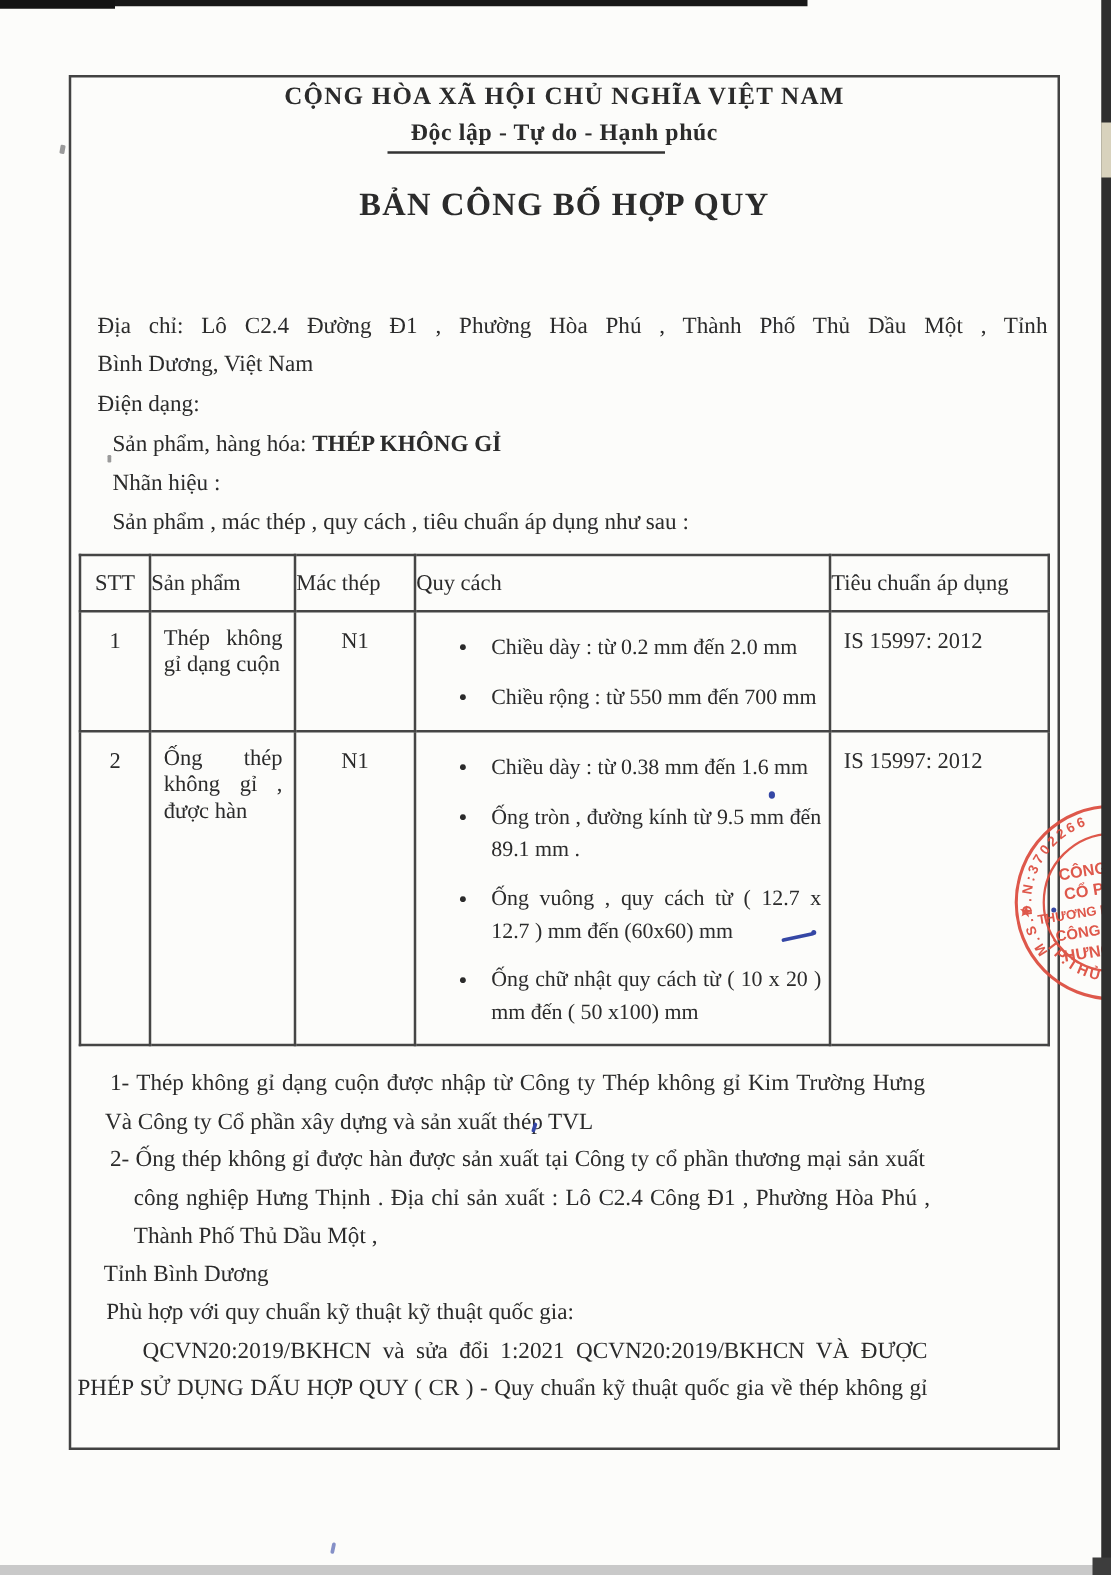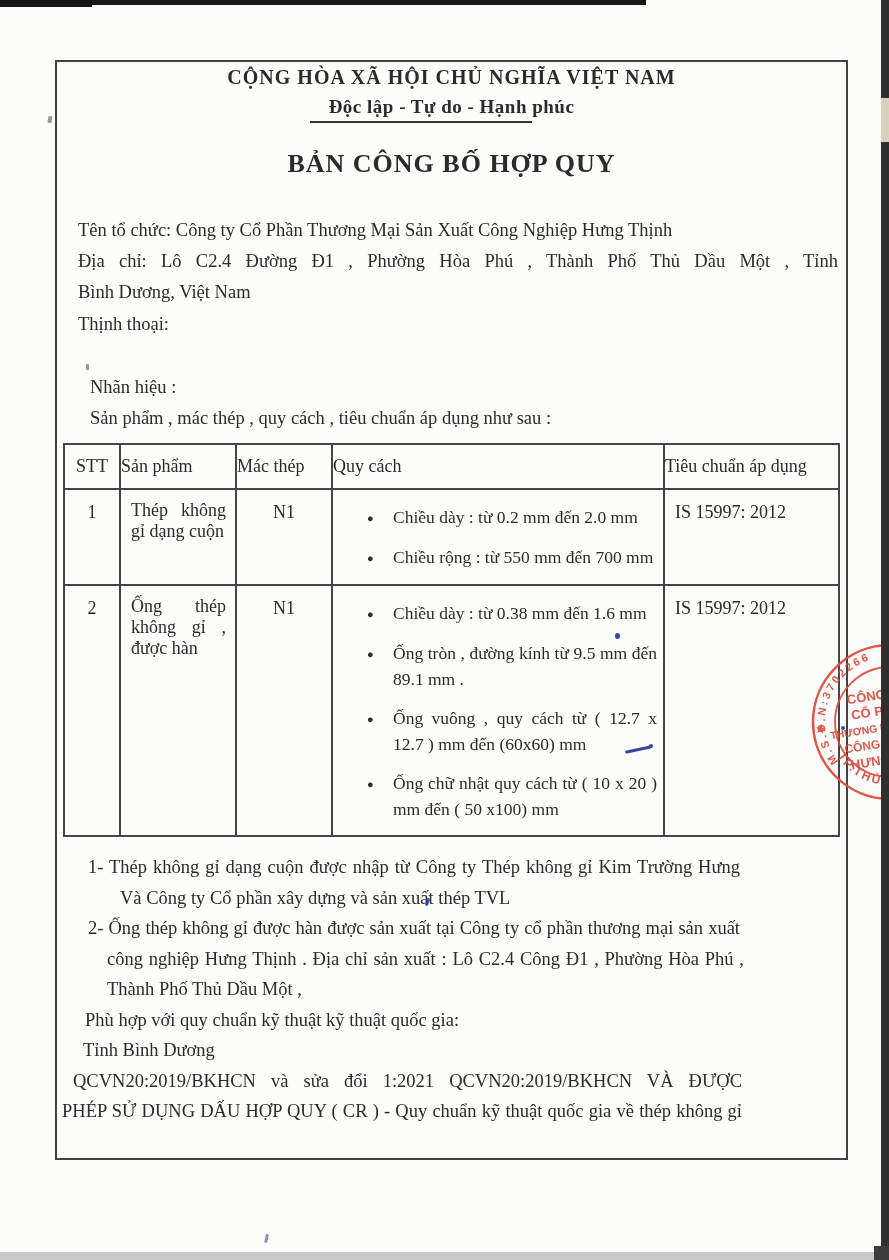--- a/index.html
+++ b/index.html
@@ -58,22 +58,22 @@
   td.cell-tc{padding:12px 4px 0 10px;margin-top:24px;}
   .row-1{height:93px;}
   .row-2{height:230px;}
   .bullet-item{display:flex;margin-bottom:13px;line-height:26px;}
   .bullet{flex:0 0 26px;font-size:11px;line-height:26px;padding-top:1px;}
   .bullet-text{flex:1;text-align:justify;font-size:17.5px;}
   
   .notes{left:55px;top:852px;width:693px;z-index:2;font-size:18.5px;}
   .note-line{line-height:30.5px;height:30.5px;white-space:nowrap;}
   .note-just{white-space:normal;text-align:justify;text-align-last:justify;overflow:hidden;}
-  .pl7{padding-left:7px;}  .pl28{padding-left:28px;} .pl29{padding-left:29px;margin-left:36px;}
-  .pl30{padding-left:30px;} .pl33{padding-left:33px;} .pl38{padding-left:18px;}
+  .pl7{padding-left:7px;}  .pl28{padding-left:28px;} .pl29{padding-left:29px;}
+  .pl30{padding-left:30px;} .pl33{padding-left:33px;} .pl38{padding-left:59px;}
   .pl52{padding-left:52px;} .pr4{padding-right:4px;} .pr6{padding-right:6px;} .pr8{padding-right:8px;}
   
   .stamp-svg{left:790px;top:634px;z-index:4;opacity:.92;}
   .stamp-svg text{fill:var(--stamp_red);font-family:"Liberation Sans","DejaVu Sans",sans-serif;font-weight:bold;}
   .stamp-svg circle{stroke:var(--stamp_red);fill:none;}
   
   .ink{background:var(--ink_blue);z-index:3;border-radius:2px;}
   .speck{background:#9a9a9a;z-index:2;border-radius:1px;}
 </style>
 </head>
@@ -88,24 +88,24 @@
   <div class="abs band-bottom"></div>
   <div class="abs corner-dark"></div>
 
   <div class="abs doc-frame"></div>
 
   <div class="abs center-line nat-title">CỘNG HÒA XÃ HỘI CHỦ NGHĨA VIỆT NAM</div>
   <div class="abs center-line motto">Độc lập - Tự do - Hạnh phúc</div>
   <div class="abs motto-underline"></div>
   <div class="abs center-line doc-title">BẢN CÔNG BỐ HỢP QUY</div>
 
-  <div class="abs info-line" style="top:220px">Tên tổ chức: Công ty Cổ Phần Thương Mại Sản Xuất Công Nghiệp Hưng Thịnh</div>
   <div class="abs info-line info-just" style="top:251px">Địa chỉ: Lô C2.4 Đường Đ1 , Phường Hòa Phú , Thành Phố Thủ Dầu Một , Tỉnh</div>
   <div class="abs info-line" style="top:282px">Bình Dương, Việt Nam</div>
-  <div class="abs info-line" style="top:314px">Thịnh thoại:</div>
+  <div class="abs info-line" style="top:314px">Điện dạng:</div>
+  <div class="abs info-line indented" style="top:346px"><span>Sản phẩm, hàng hóa: </span><span class="bold">THÉP KHÔNG GỈ</span></div>
   <div class="abs info-line indented" style="top:377px">Nhãn hiệu :</div>
   <div class="abs info-line indented" style="top:408px">Sản phẩm , mác thép , quy cách , tiêu chuẩn áp dụng như sau :</div>
 
   <table class="abs spec-table">
     <colgroup>
       <col class="col-stt">
         <col class="col-sp">
         <col class="col-mac">
         <col class="col-qc">
         <col class="col-tc">
@@ -164,22 +164,22 @@
     </tr>
   </tbody>
     </table>
 
   <div class="abs notes">
     <div class="note-line note-just pl33 pr8">1-  Thép không gỉ dạng cuộn được nhập từ Công ty Thép không gỉ Kim Trường Hưng</div>
     <div class="note-line pl29">Và Công ty Cổ phần xây dựng và sản xuất thép TVL</div>
     <div class="note-line note-just pl33 pr8">2-  Ống thép không gỉ được hàn được sản xuất tại Công ty cổ phần thương mại sản xuất</div>
     <div class="note-line note-just pl52 pr4">công nghiệp Hưng Thịnh . Địa chỉ sản xuất : Lô C2.4 Công Đ1 , Phường Hòa Phú ,</div>
     <div class="note-line pl52">Thành Phố Thủ Dầu Một ,</div>
+    <div class="note-line pl28">Tỉnh Bình Dương</div>
     <div class="note-line pl30">Phù hợp với quy chuẩn kỹ thuật kỹ thuật quốc gia:</div>
-    <div class="note-line pl28">Tỉnh Bình Dương</div>
     <div class="note-line note-just pl38 pr6">QCVN20:2019/BKHCN và sửa đổi 1:2021 QCVN20:2019/BKHCN VÀ ĐƯỢC</div>
     <div class="note-line note-just pl7 pr6">PHÉP SỬ DỤNG DẤU HỢP QUY ( CR ) -  Quy chuẩn kỹ thuật quốc gia về thép không gỉ</div>
   </div>
 
   <svg class="abs stamp-svg" width="170" height="180" viewBox="0 0 170 180">
     <circle cx="100" cy="88" r="77" stroke-width="2.5"></circle>
     <circle cx="100" cy="88" r="55" stroke-width="1.8"></circle>
     <defs>
       <path id="ringTop" d="M 52.5 132.3 A 65 65 0 1 1 147.5 132.3" fill="none"></path>
       <path id="ringBottom" d="M 42.9 114.6 A 63 63 0 0 0 157.1 114.6" fill="none"></path>

